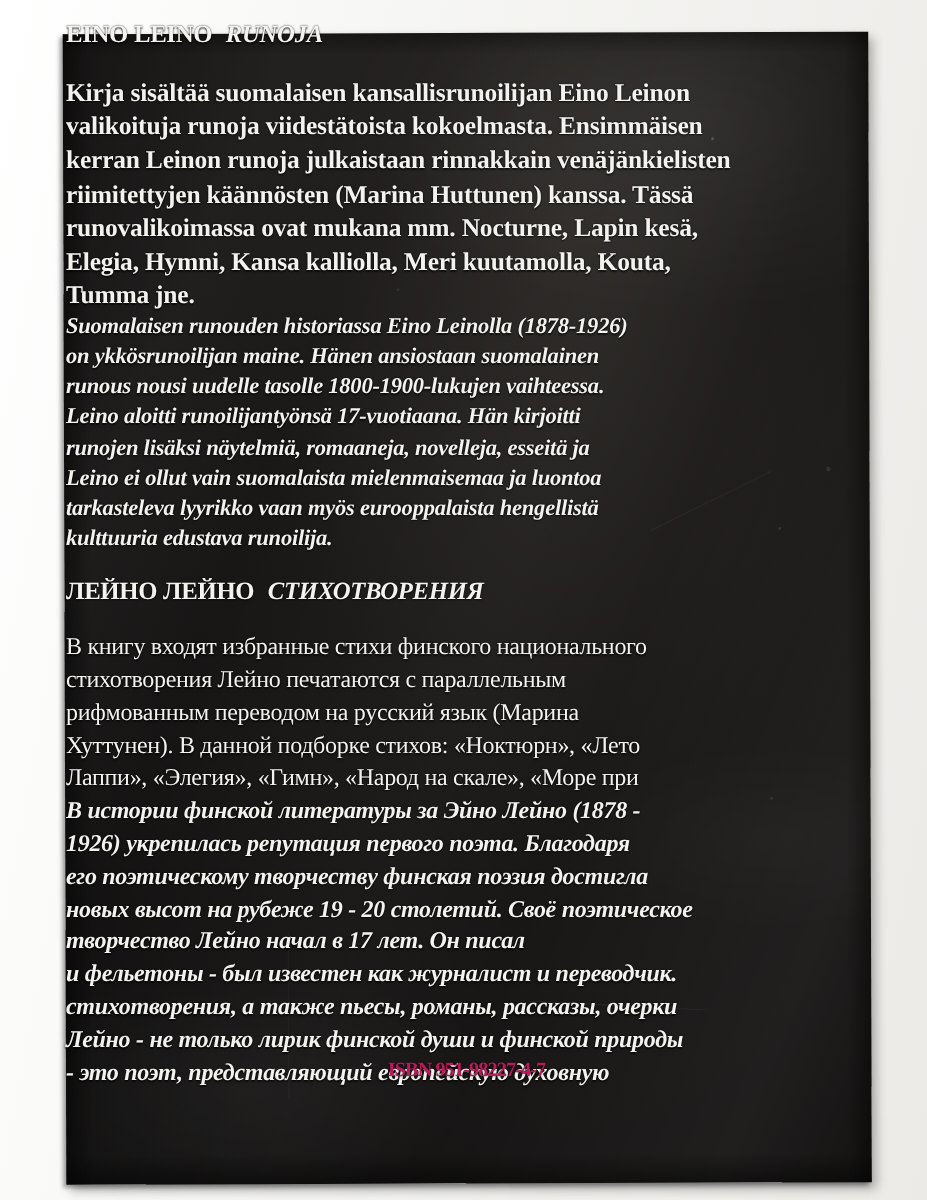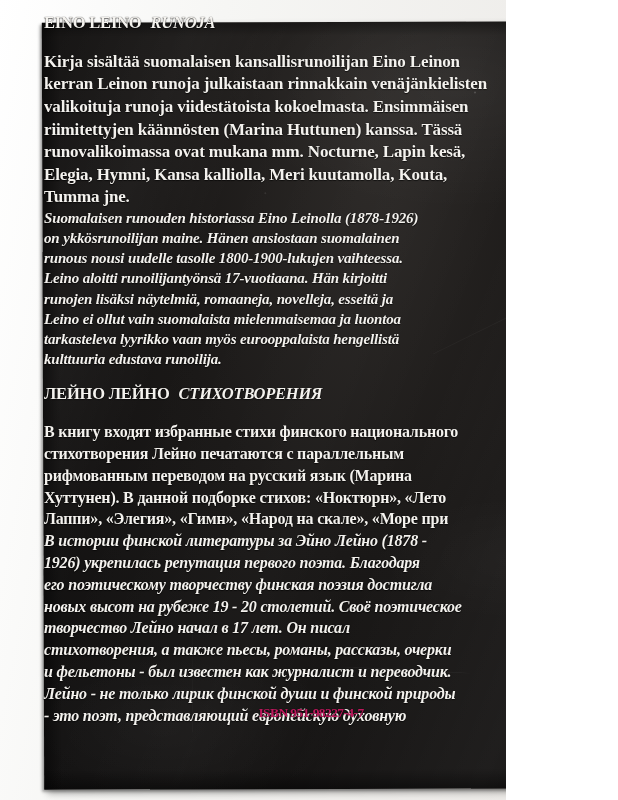--- a/index.html
+++ b/index.html
@@ -10,21 +10,21 @@
   }
   body {
     width: 618px;
     height: 800px;
     overflow: hidden;
     font-family: "Liberation Serif", "DejaVu Serif", serif;
   }
 
   #photo {
     position: relative;
-    width: 506px;
+    width: 618px;
     height: 800px;
     background: #f2f2f0;
     overflow: hidden;
   }
 
   
   #photo::before {
     content: "";
     position: absolute;
     inset: 0;
@@ -126,21 +126,21 @@
   }
   .fi-bold-italic {
     font-weight: bold;
     font-style: italic;
     font-size: 15px;
     line-height: 1.28;
     letter-spacing: -0.15px;
   }
 
   .ru-bold {
-    font-weight: bold;
+    font-weight: normal;
     font-size: 16px;
     line-height: 1.30;
     letter-spacing: -0.2px;
   }
   .ru-bold-italic {
     font-weight: bold;
     font-style: italic;
     font-size: 16px;
     line-height: 1.30;
     letter-spacing: -0.2px;
@@ -204,22 +204,22 @@
   <div id="text-block">
 
     <div class="heading">
       <span>EINO LEINO</span><span class="title-italic">RUNOJA</span>
     </div>
 
     <div class="spacer-md"></div>
 
     <div class="fi-bold">
       <p class="para">Kirja sisältää suomalaisen kansallisrunoilijan Eino Leinon</p>
+      <p class="para">valikoituja runoja viidestätoista kokoelmasta. Ensimmäisen</p>
       <p class="para">kerran Leinon runoja julkaistaan rinnakkain venäjänkielisten</p>
-      <p class="para">valikoituja runoja viidestätoista kokoelmasta. Ensimmäisen</p>
       <p class="para">riimitettyjen käännösten (Marina Huttunen) kanssa. Tässä</p>
       <p class="para"> runovalikoimassa ovat mukana mm. Nocturne, Lapin kesä,</p>
       <p class="para">Elegia, Hymni, Kansa kalliolla, Meri kuutamolla, Kouta,</p>
       <p class="para">Tumma jne.</p>
     </div>
 
     <div class="fi-bold-italic">
       <p class="para">Suomalaisen runouden historiassa Eino Leinolla (1878-1926)</p>
       <p class="para">on ykkösrunoilijan maine. Hänen ansiostaan suomalainen</p>
       <p class="para">runous nousi uudelle tasolle 1800-1900-lukujen vaihteessa.</p>
@@ -245,22 +245,22 @@
       <p class="para">Хуттунен). В данной подборке стихов: «Ноктюрн», «Лето</p>
       <p class="para">Лаппи», «Элегия», «Гимн», «Народ на скале», «Море при</p>
     </div>
 
     <div class="ru-bold-italic">
       <p class="para">В истории финской литературы за Эйно Лейно (1878 -</p>
       <p class="para">1926) укрепилась  репутация первого поэта.  Благодаря</p>
       <p class="para">его поэтическому творчеству финская поэзия достигла</p>
       <p class="para">новых высот на рубеже 19 - 20 столетий. Своё поэтическое</p>
       <p class="para">творчество Лейно начал в 17 лет. Он писал</p>
+      <p class="para">и фельетоны - был известен как журналист и переводчик.</p>
       <p class="para">стихотворения, а также пьесы, романы, рассказы, очерки</p>
-      <p class="para">и фельетоны - был известен как журналист и переводчик.</p>
       <p class="para">Лейно -  не только лирик финской души и финской природы</p>
       <p class="para">- это поэт, представляющий европейскую духовную</p>
 
     </div>
 
   </div>
 
   <div id="isbn">ISBN 951-98227-4-7</div>
 
 </div>

